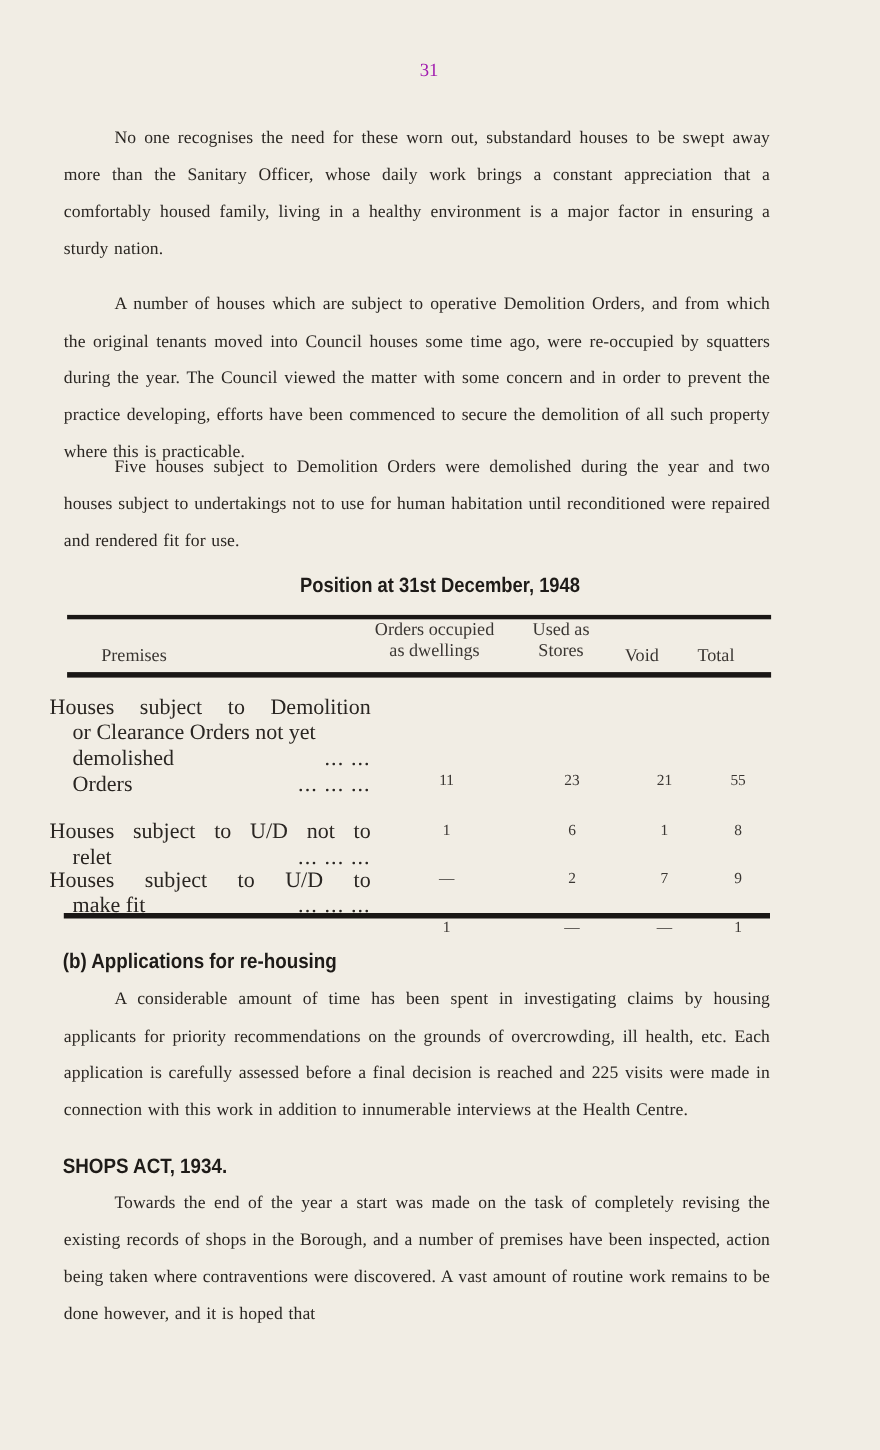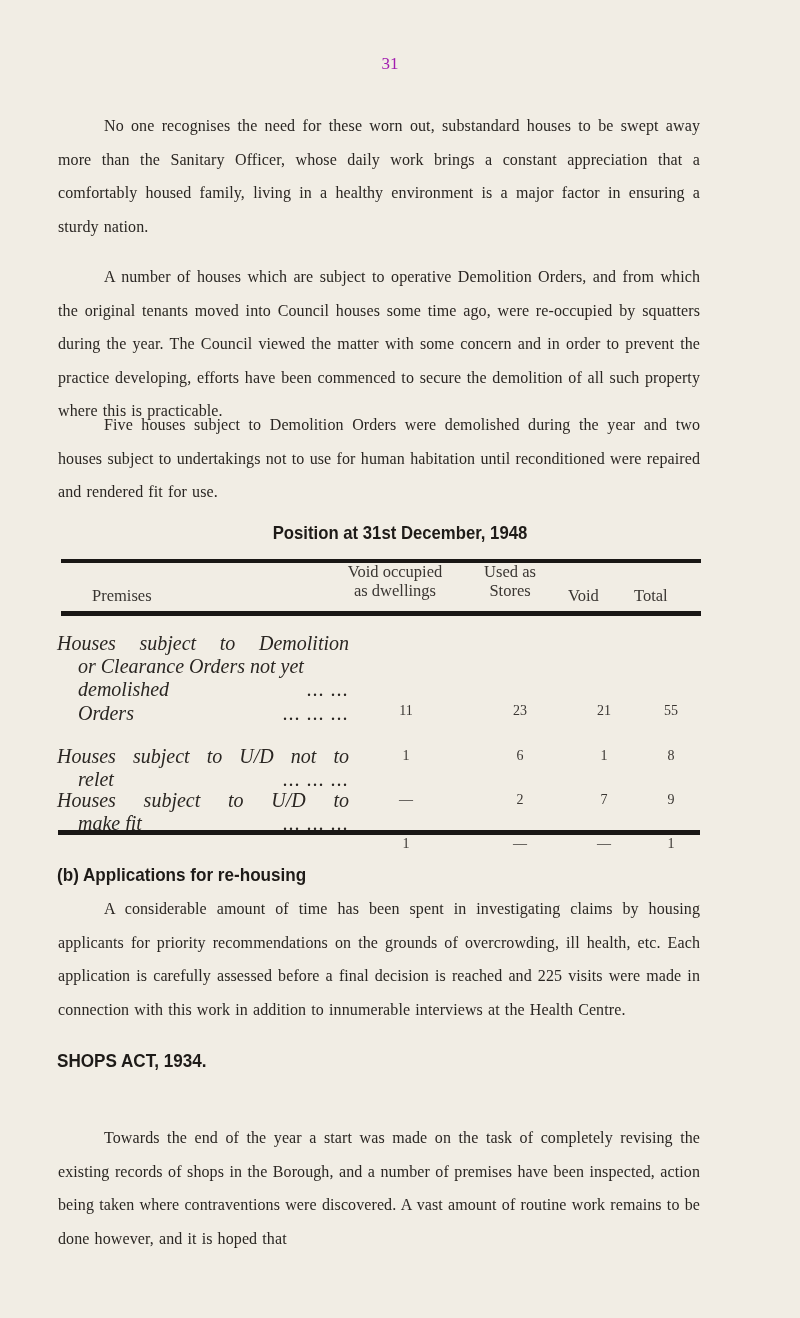--- a/index.html
+++ b/index.html
@@ -32,38 +32,38 @@
   .rule { position: absolute; left: 61px; width: 640px; background: #1a1715; }
   #rule-top { top: 559px; height: 4px; }
   #rule-mid { top: 611px; height: 5px; }
   #rule-bot { top: 830px; height: 5px; left: 58px; width: 642px; }
   .th { position: absolute; font-size: 16.5px; line-height: 19px; text-align: center; color: #3a3632; }
   #th-premises { left: 92px; top: 586px; }
   #th-occ { left: 330px; top: 562px; width: 130px; }
   #th-stores { left: 470px; top: 562px; width: 80px; }
   #th-void { left: 568px; top: 586px; }
   #th-total { left: 634px; top: 586px; }
-  .row-label { position: absolute; left: 57px; width: 290px; font-size: 20px; line-height: 22px; font-style: italic; }
+  .row-label { position: absolute; left: 45px; width: 290px; font-size: 20px; line-height: 22px; }
   .row-label .l1 { display: block; text-align: justify; text-align-last: justify; width: 292px; }
   .row-label .l2 { display: block; padding-left: 21px; }
   .row-label .dots { position: absolute; right: -2px; letter-spacing: 1px; }
   .cell { position: absolute; font-size: 14px; width: 40px; text-align: center; color: #3a3632; margin-top: 26px; }
   .c-occ { left: 386px; } .c-stores { left: 500px; } .c-void { left: 584px; } .c-total { left: 651px; }
   .heading-b {
     position: absolute; top: 864px; left: 57px;
     font-family: "Liberation Sans", "DejaVu Sans", sans-serif; font-weight: bold;
     font-size: 19px; color: #1e1b18; transform: scaleX(0.9); transform-origin: left;
   }
   #p4 { top: 892px; }
   .heading-shops {
     position: absolute; top: 1050px; left: 57px;
     font-family: "Liberation Sans", "DejaVu Sans", sans-serif; font-weight: bold;
     font-size: 19px; color: #1e1b18; transform: scaleX(0.9); transform-origin: left;
   }
-  #p5 { top: 1077px; margin-top: 44px; }
+  #p5 { top: 1077px; }
 </style>
 </head>
 <body>
 
 <div class="page">
   <div class="pagenum">31</div>
 
   <div class="text-block" id="p1">
     <p>No one recognises the need for these worn out, substandard houses to be swept away more than the Sanitary Officer, whose daily work brings a constant appreciation that a comfortably housed family, living in a healthy environment is a major factor in ensuring a sturdy nation.</p>
   </div>
@@ -72,21 +72,21 @@
   </div>
   <div class="text-block" id="p3">
     <p>Five houses subject to Demolition Orders were demolished during the year and two houses subject to undertakings not to use for human habitation until reconditioned were repaired and rendered fit for use.</p>
   </div>
 
   <div class="table-title">Position at 31st December, 1948</div>
   <div class="rule" id="rule-top"></div>
 
   <div class="th" id="th-premises">Premises</div>
   <div class="th" id="th-occ">
-    <span>Void occupied</span><br>
+    <span>Orders occupied</span><br>
     <span>as dwellings</span>
   </div>
   <div class="th" id="th-stores">
     <span>Used as</span><br>
     <span>Stores</span>
   </div>
   <div class="th" id="th-void">Void</div>
   <div class="th" id="th-total">Total</div>
 
   <div class="rule" id="rule-mid"></div>

